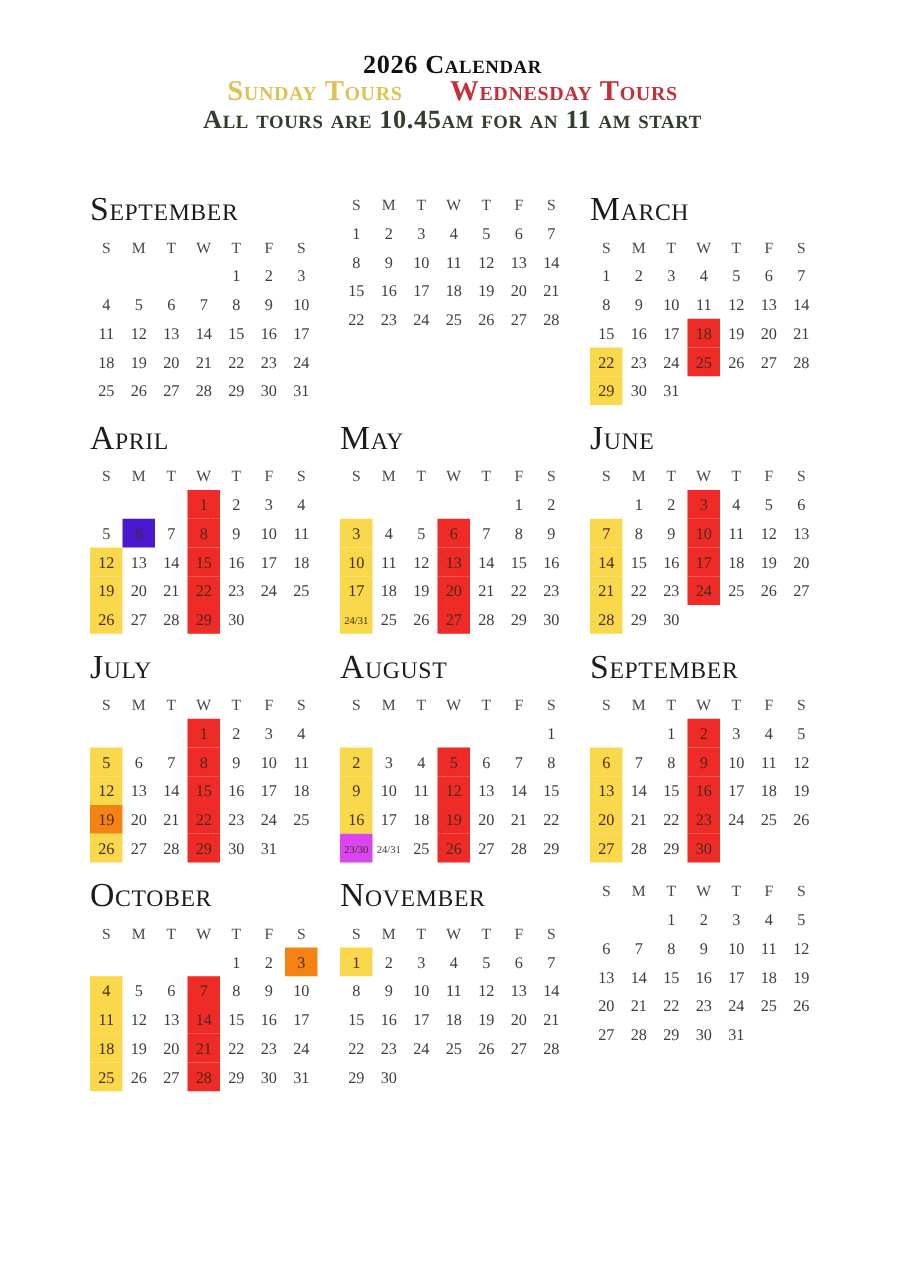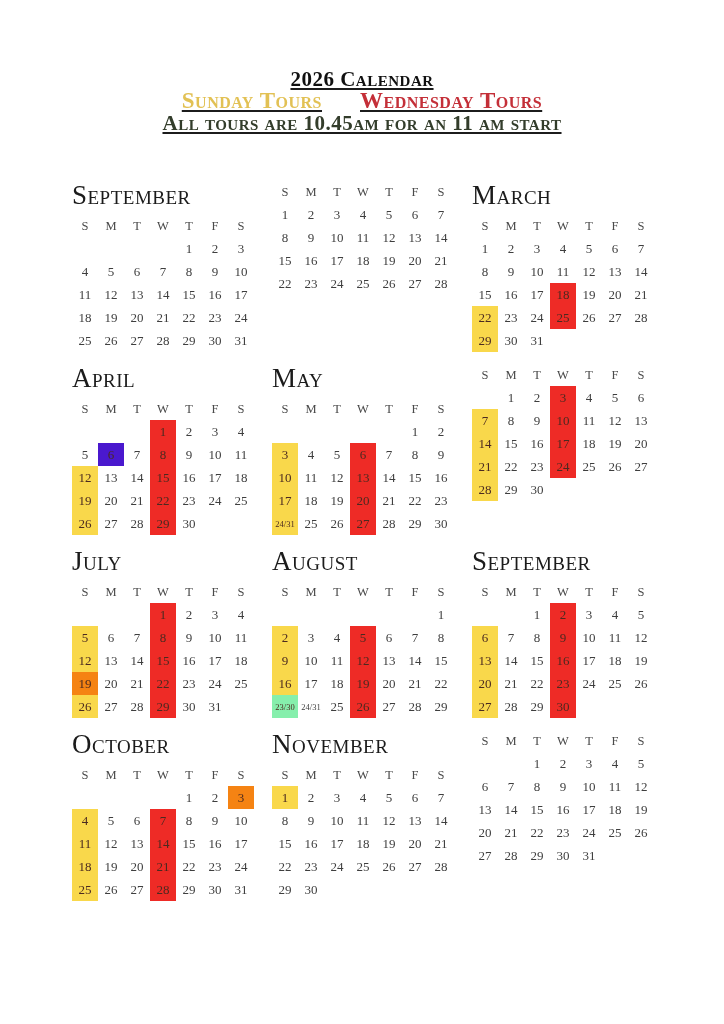--- a/index.html
+++ b/index.html
@@ -6,21 +6,21 @@
   body {
     width: 724px; height: 1024px;
     background: #ffffff;
     font-family: "Liberation Serif", serif;
     color: #1c1c1c;
     overflow: hidden;
   }
   .page { width: 724px; height: 1024px; position: relative; }
 
   
-  .header { padding-top: 68px; text-align: center; text-decoration: underline; }
+  .header { padding-top: 40px; text-align: center; }
   .page-title {
     font-variant: small-caps;
     font-weight: bold;
     font-size: 21px;
     line-height: 22px;
     letter-spacing: 0.5px;
     color: #101010;
   }
   .legend-line {
     display: flex;
@@ -411,20 +411,21 @@
               <td class="marked" style="background: rgb(238, 43, 38);">27</td>
               <td>28</td>
               <td>29</td>
               <td>30</td>
             </tr>
           </tbody>
       </table>
     </section>
 
     <section class="month">
+      <h2 class="month-title">June</h2>
       <table class="month-grid">
         <thead>
             <tr>
               <th>S</th>
               <th>M</th>
               <th>T</th>
               <th>W</th>
               <th>T</th>
               <th>F</th>
               <th>S</th>
@@ -589,21 +590,21 @@
             <tr>
               <td class="marked" style="background: rgb(249, 216, 75);">16</td>
               <td>17</td>
               <td>18</td>
               <td class="marked" style="background: rgb(238, 43, 38);">19</td>
               <td>20</td>
               <td>21</td>
               <td>22</td>
             </tr>
             <tr>
-              <td class="marked small-label" style="background: #86efac;">23/30</td>
+              <td class="marked small-label" style="background: #d946ef;">23/30</td>
               <td class="small-label">24/31</td>
               <td>25</td>
               <td class="marked" style="background: rgb(238, 43, 38);">26</td>
               <td>27</td>
               <td>28</td>
               <td>29</td>
             </tr>
           </tbody>
       </table>
     </section>

